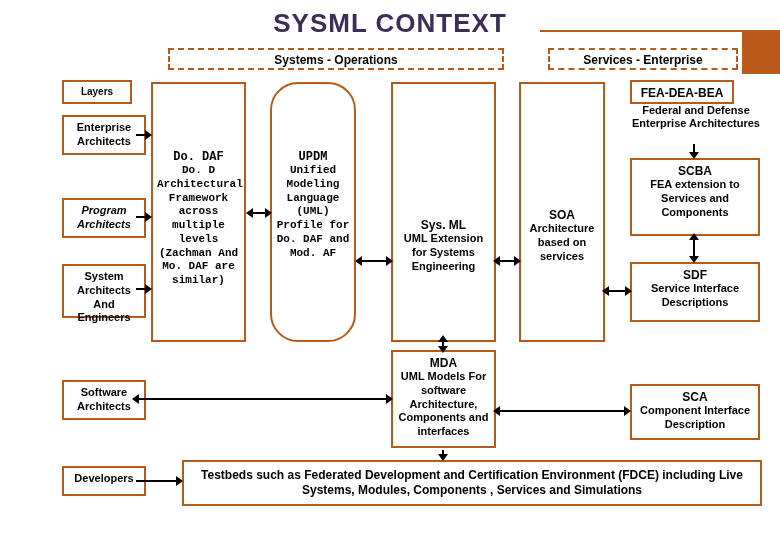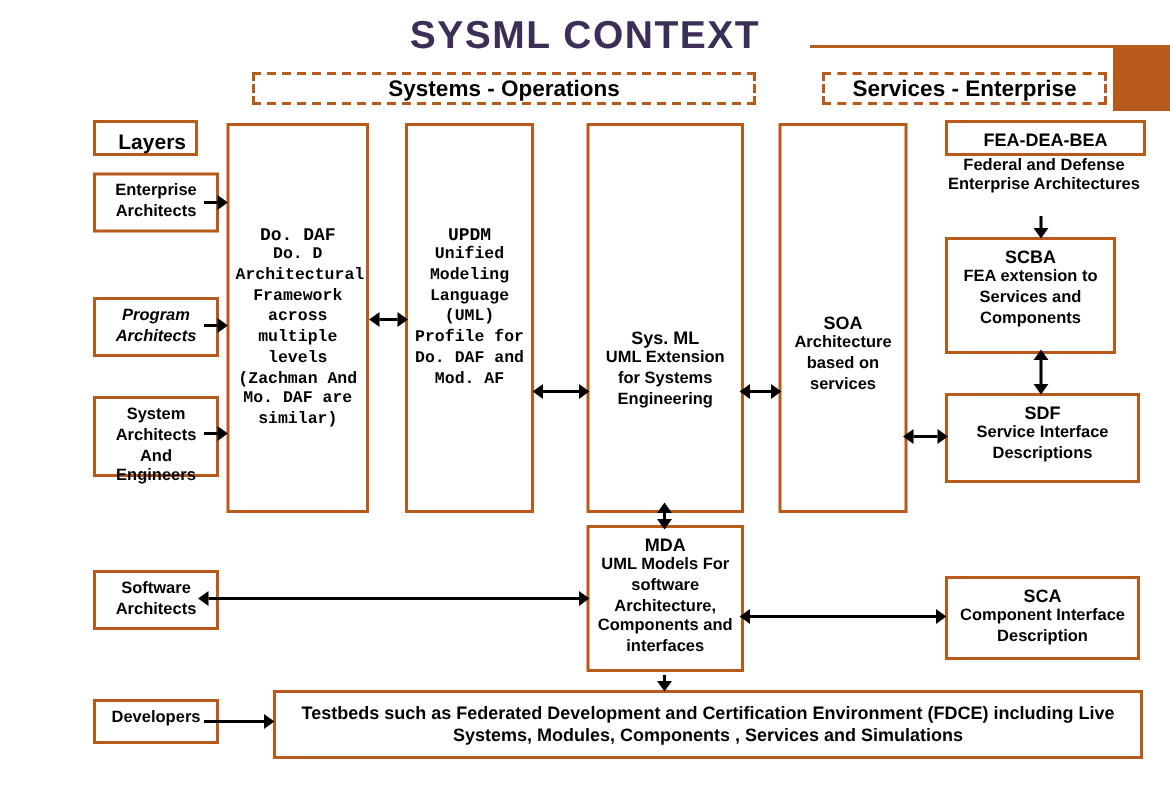--- a/index.html
+++ b/index.html
@@ -1,43 +1,43 @@
 <!DOCTYPE html>
 <html><head>
 <meta charset="utf-8">
 <style>
   * { box-sizing: border-box; margin: 0; padding: 0; }
   body { font-family: Arial, sans-serif; background: #fff; width: 780px; height: 540px; position: relative; overflow: hidden; }
   .title { font-family: "Trebuchet MS", Arial, sans-serif; font-size: 26px; font-weight: bold; color: #3c2e56; text-align: center; padding-top: 8px; letter-spacing: 1px; }
   .accent-bar { position: absolute; top: 30px; right: 0; width: 38px; height: 44px; background: #b85b1a; border-top: 2px solid #b85b1a; }
   .accent-line { position: absolute; top: 30px; right: 0; width: 240px; height: 0; border-top: 2px solid #b85b1a; }
-  .dashed-top { position: absolute; top: 48px; height: 22px; border: 2px dashed #b85b1a; font-size: 15px; font-weight: bold; color: #000; text-align: center; line-height: 20px; }
+  .dashed-top { position: absolute; top: 48px; height: 22px; border: 2px dashed #b85b1a; font-size: 12px; font-weight: bold; color: #000; text-align: center; line-height: 20px; }
   .dash-left { left: 168px; width: 336px; }
   .dash-right { left: 548px; width: 190px; }
   .box { position: absolute; border: 2px solid #b85b1a; background: #fff; padding: 4px 6px; }
   .box-title { font-size: 12px; font-weight: bold; text-align: center; color: #000; }
   .box-text { font-size: 11px; font-weight: bold; text-align: center; color: #000; line-height: 1.25; }
   .layers-box { left: 62px; top: 80px; width: 70px; height: 24px; }
-  .layers-box .box-title { font-size: 14px; text-align: right; }
-  .fea-box { left: 630px; top: 80px; width: 134px; height: 24px; }
+  .layers-box .box-title { font-size: 10px; }
+  .fea-box { left: 630px; top: 80px; width: 104px; height: 24px; }
   .fea-sub { position: absolute; left: 632px; top: 104px; width: 128px; font-size: 11px; font-weight: bold; text-align: center; line-height: 1.2; }
   .left-col { left: 62px; width: 84px; }
   .ea-box { top: 115px; height: 40px; }
   .pa-box { top: 198px; height: 40px; font-style: italic; }
   .sae-box { top: 264px; height: 54px; }
   .sa-box { top: 380px; height: 40px; }
   .dev-box { top: 466px; height: 30px; }
   .tall-box { top: 82px; height: 260px; font-family: Liberation Mono, monospace; }
   .dodaf-box { left: 151px; width: 95px; padding: 4px 4px; }
-  .updm-box { left: 270px; width: 86px; padding: 4px 4px; }
+  .updm-box { left: 270px; width: 86px; padding: 4px 4px; border-radius: 28px; }
   .sysml-box { left: 391px; width: 105px; top: 82px; height: 260px; padding: 4px 4px; }
   .sysml-box .box-title { margin-top: 130px; }
   .soa-box { left: 519px; width: 86px; top: 82px; height: 260px; padding: 4px 4px; }
   .soa-box .box-title { margin-top: 120px; }
-  .scba-box { left: 630px; width: 114px; top: 158px; height: 78px; }
+  .scba-box { left: 630px; width: 130px; top: 158px; height: 78px; }
   .sdf-box { left: 630px; width: 130px; top: 262px; height: 60px; }
   .sca-box { left: 630px; width: 130px; top: 384px; height: 56px; }
   .mda-box { left: 391px; width: 105px; top: 350px; height: 98px; padding: 4px 4px; }
   .testbed-box { left: 182px; width: 580px; top: 460px; height: 46px; padding: 6px 0; }
   .arrow { position: absolute; background: #000; }
   .arrow.h { height: 2px; }
   .arrow.v { width: 2px; }
   .ah-l::before, .ah-r::after, .av-u::before, .av-d::after {
     content: ""; position: absolute; width: 0; height: 0;
   }

